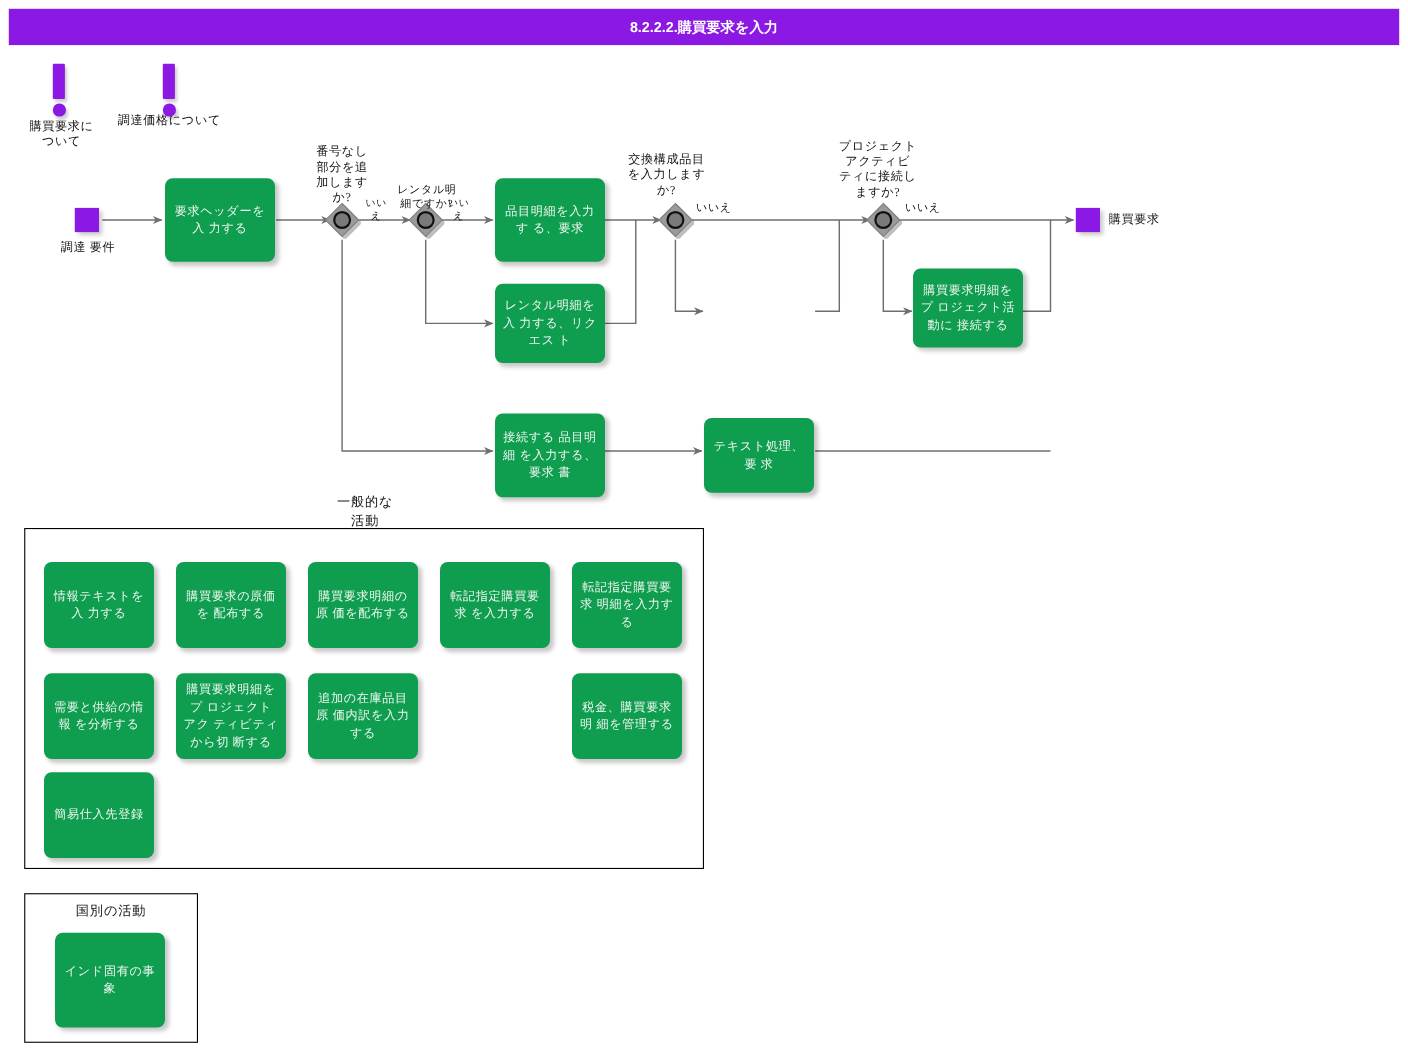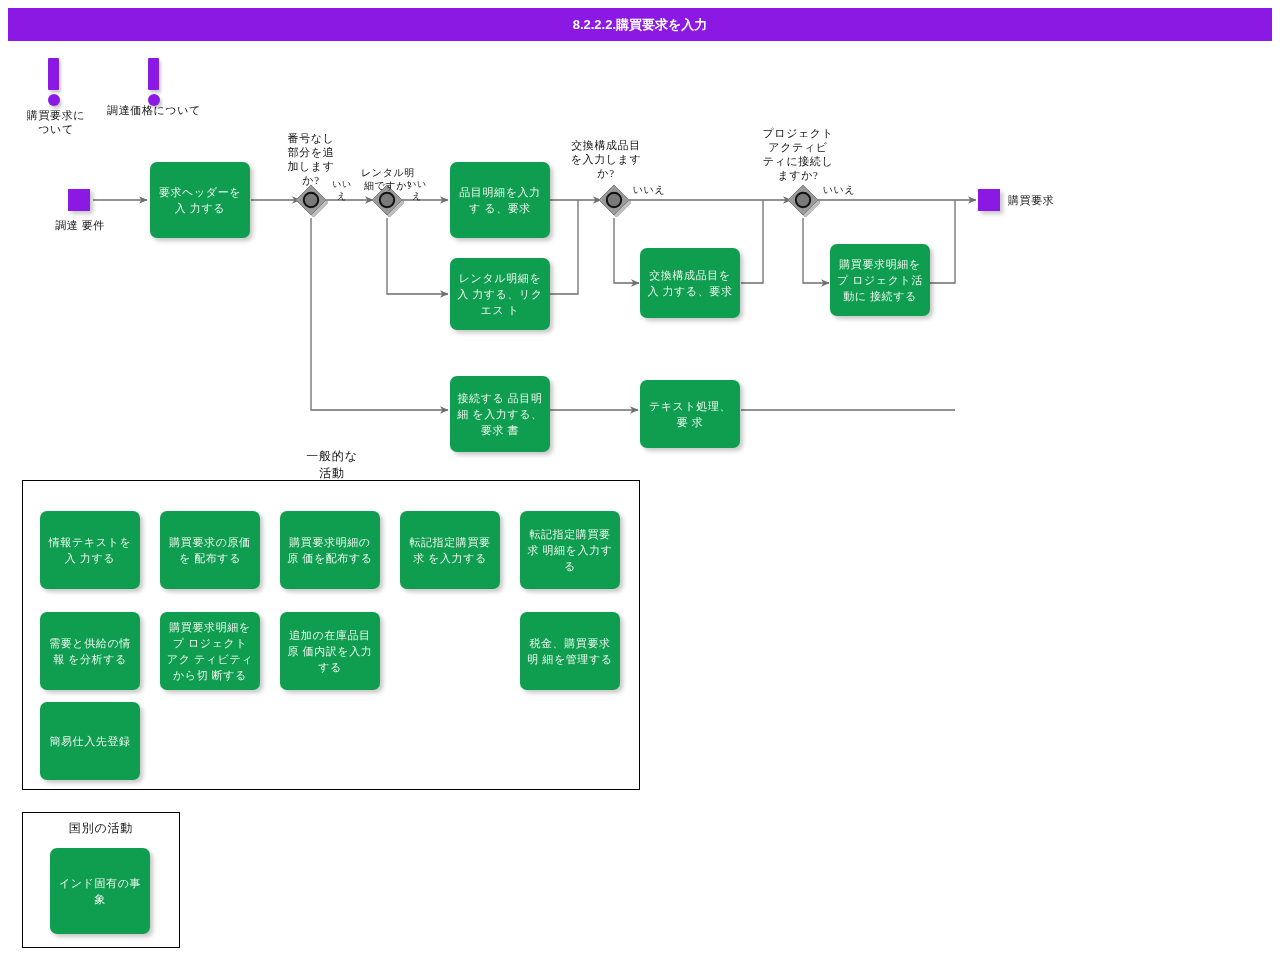--- a/index.html
+++ b/index.html
@@ -159,22 +159,20 @@
   <div class="task" style="left:150px;top:162px;width:100px;height:76px;">要求ヘッダーを入
 力する</div>
 
   <div class="task" style="left:450px;top:162px;width:100px;height:76px;">品目明細を入力す
 る、要求</div>
 
   <div class="task" style="left:450px;top:258px;width:100px;height:72px;">レンタル明細を入
 力する、リクエス
 ト</div>
 
-  <div class="task" style="left:640px;top:248px;width:100px;height:70px;">交換構成品目を入
-力する、要求</div>
 
   <div class="task" style="left:830px;top:244px;width:100px;height:72px;">購買要求明細をプ
 ロジェクト活動に
 接続する</div>
 
   <div class="task" style="left:450px;top:376px;width:100px;height:76px;">接続する 品目明細
 を入力する、要求
 書</div>
 
   <div class="task" style="left:640px;top:380px;width:100px;height:68px;">テキスト処理、要

